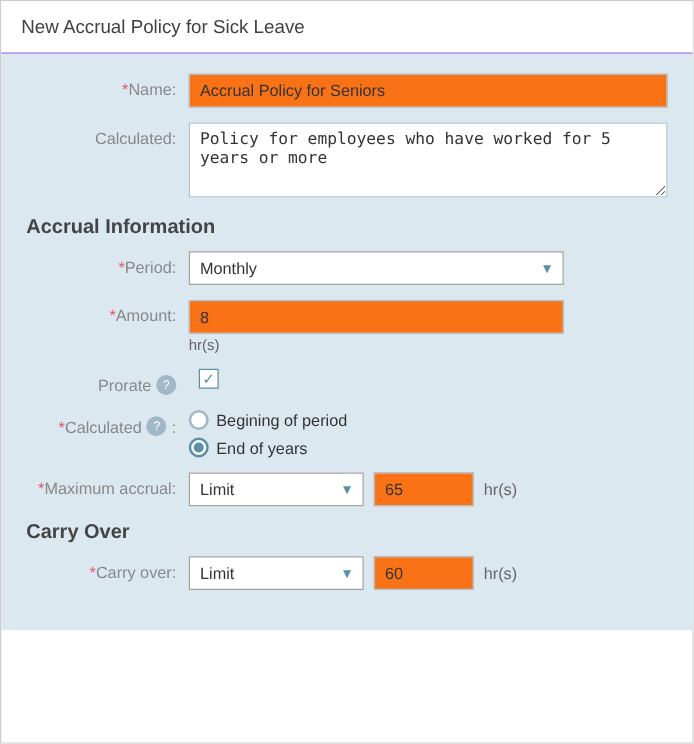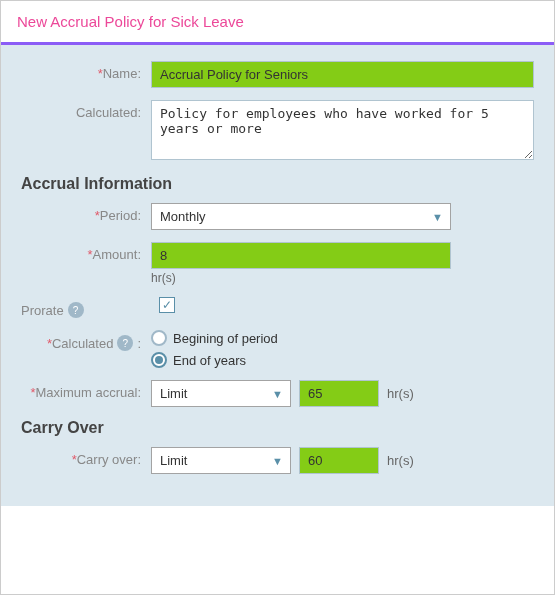--- a/index.html
+++ b/index.html
@@ -14,22 +14,22 @@
     .card {
       width: 555px;
       min-height: 595px;
       background: #fff;
       border: 1px solid #ccc;
     }
     .card-title {
       padding: 12px 16px;
       font-size: 15px;
       font-weight: normal;
-      color: #ec4899;
-      border-bottom: 3px solid #8b5cf6;
+      color: #404040;
+      border-bottom: 1px solid #8b5cf6;
       background: #fff;
     }
     .card-body {
       background: #dce8ef;
       padding: 16px 20px 20px 20px;
     }
     .form-row {
       display: flex;
       align-items: flex-start;
       margin-bottom: 12px;
@@ -46,21 +46,21 @@
     .form-label .required {
       color: #e05a6a;
     }
     .form-control {
       flex: 1;
     }
     input[type="text"] {
       width: 100%;
       padding: 5px 8px;
       border: 1px solid #b0c4d0;
-      background: #84cc16;
+      background: #f97316;
       font-size: 13px;
       color: #333;
       outline: none;
     }
     textarea {
       width: 100%;
       padding: 5px 8px;
       border: 1px solid #b0c4d0;
       background: #fff;
       font-size: 13px;
@@ -197,21 +197,21 @@
     .carry-over-row input {
       width: 80px;
     }
     .inline-label {
       font-size: 13px;
       color: #666;
     }
     .label-with-help {
       display: flex;
       align-items: center;
-      justify-content: flex-start;
+      justify-content: flex-end;
     }
   </style>
 </head>
 <body>
 
 <div class="card">
   <div class="card-title">New Accrual Policy for Sick Leave</div>
   <div class="card-body">
 
     <div class="form-row">

